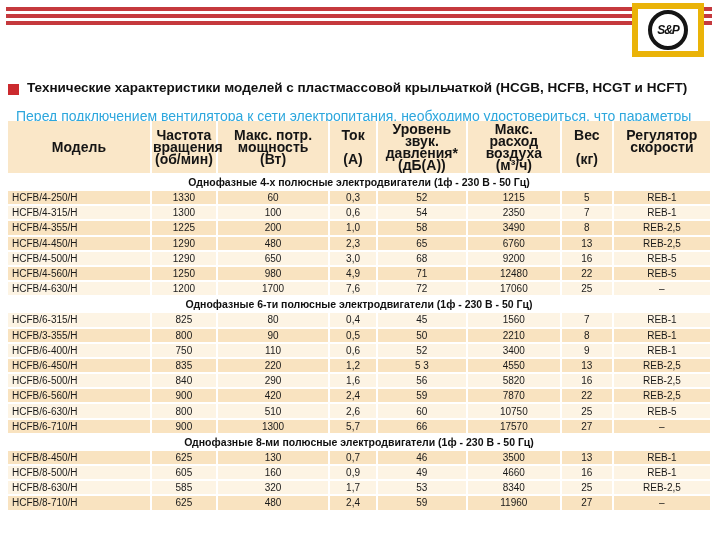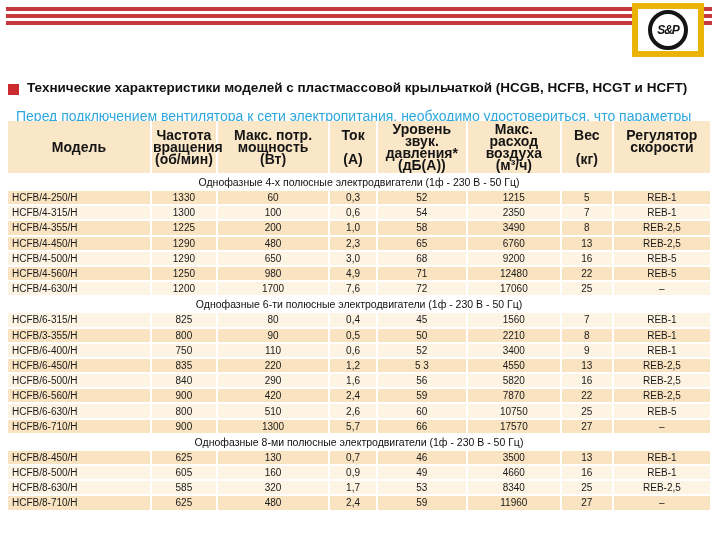--- a/index.html
+++ b/index.html
@@ -52,21 +52,21 @@
   th:last-child,td:last-child{border-right:0;}
   td{
     height:13.2px;line-height:13px;text-align:center;
     padding:0 2px;vertical-align:middle;
     border-right:2px solid #ffffff;border-bottom:2px solid #ffffff;
     overflow:hidden;white-space:nowrap;
   }
   tr.dark td{background:#f9e3c0;}
   tr.light td{background:#fdf4e4;}
   tr.section td{
-    background:#ffffff;font-weight:normal;font-size:10.5px;color:#101010;
+    background:#ffffff;font-weight:bold;font-size:10.5px;color:#101010;
     height:14px;line-height:14px;border-right:0;
   }
   td.model{text-align:left;padding-left:4px;}
 </style>
 </head>
 <body>
 
 <div class="stripes">
   <div class="stripe"></div>
   <div class="stripe"></div>

